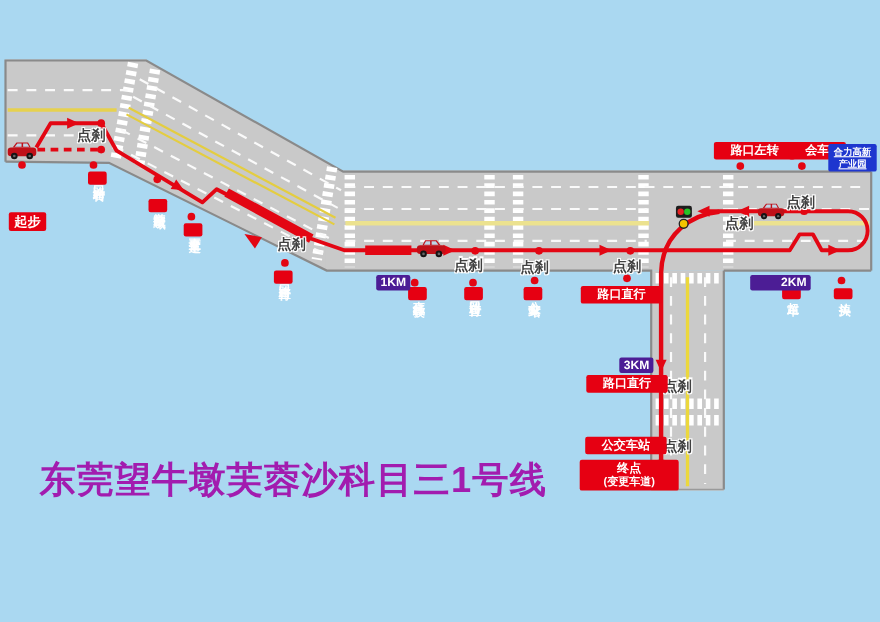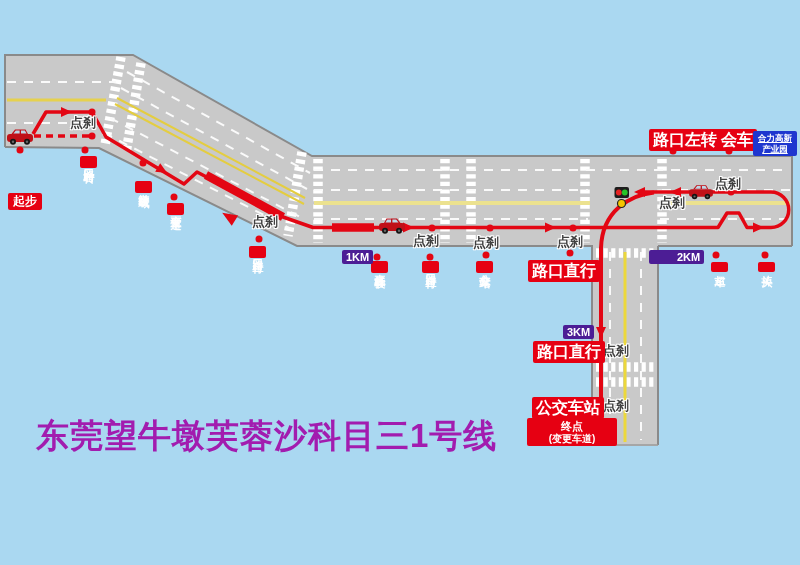--- a/index.html
+++ b/index.html
@@ -7,21 +7,21 @@
     width:800px;height:565px;position:relative;overflow:hidden;
     background:#aad8f1;
     font-family:"Liberation Sans","DejaVu Sans",sans-serif;
   }
   #stage{position:absolute;left:0;top:0;width:800px;height:565px;}
   svg{position:absolute;left:0;top:0;}
   .lbl{
     position:absolute;background:#e60012;color:#fff;font-weight:bold;
     text-align:center;border-radius:2px;z-index:5;
   }
-  .h{font-size:16px;line-height:1.1;padding:2px 4px;white-space:nowrap;}
+  .h{font-size:11px;line-height:1.1;padding:2px 15px;white-space:nowrap;}
   .h12{font-size:12px;line-height:1.1;padding:2px 5px;white-space:nowrap;}
   .v{
     writing-mode:vertical-rl;text-orientation:upright;
     font-size:11px;line-height:1.0;padding:4px 3px;letter-spacing:1px;
   }
   .blue{background:#4c1d95;font-size:11px;padding:1px 4px;border-radius:2px;}
   .two-line{font-size:11px;line-height:1.15;padding:2px 16px;}
   .two-line .l2{font-size:10px;}
   .park{background:#1e36cf;font-size:8.5px;line-height:1.25;padding:2px 2px;width:40px;text-decoration:underline;}
   .brake{
@@ -197,21 +197,21 @@
   <div>终点</div>
   <div class="l2">(变更车道)</div>
 </div>
 
 <div class="lbl park" style="left:753px;top:131px;">
   <div>合力高新</div>
   <div>产业园</div>
 </div>
 
 <div class="lbl blue" style="left:342px;top:250px;">1KM</div>
-<div class="lbl blue" style="left:649px;top:250px;padding-left:28px;">2KM</div>
+<div class="lbl blue" style="left:682px;top:250px;padding-left:28px;">2KM</div>
 <div class="lbl blue" style="left:563px;top:325px;">3KM</div>
 
 <div class="brake" style="left:70px;top:114px;">点刹</div>
 <div class="brake" style="left:252px;top:213px;">点刹</div>
 <div class="brake" style="left:413px;top:232px;">点刹</div>
 <div class="brake" style="left:473px;top:234px;">点刹</div>
 <div class="brake" style="left:557px;top:233px;">点刹</div>
 <div class="brake" style="left:659px;top:194px;">点刹</div>
 <div class="brake" style="left:715px;top:175px;">点刹</div>
 <div class="brake" style="left:603px;top:342px;">点刹</div>

